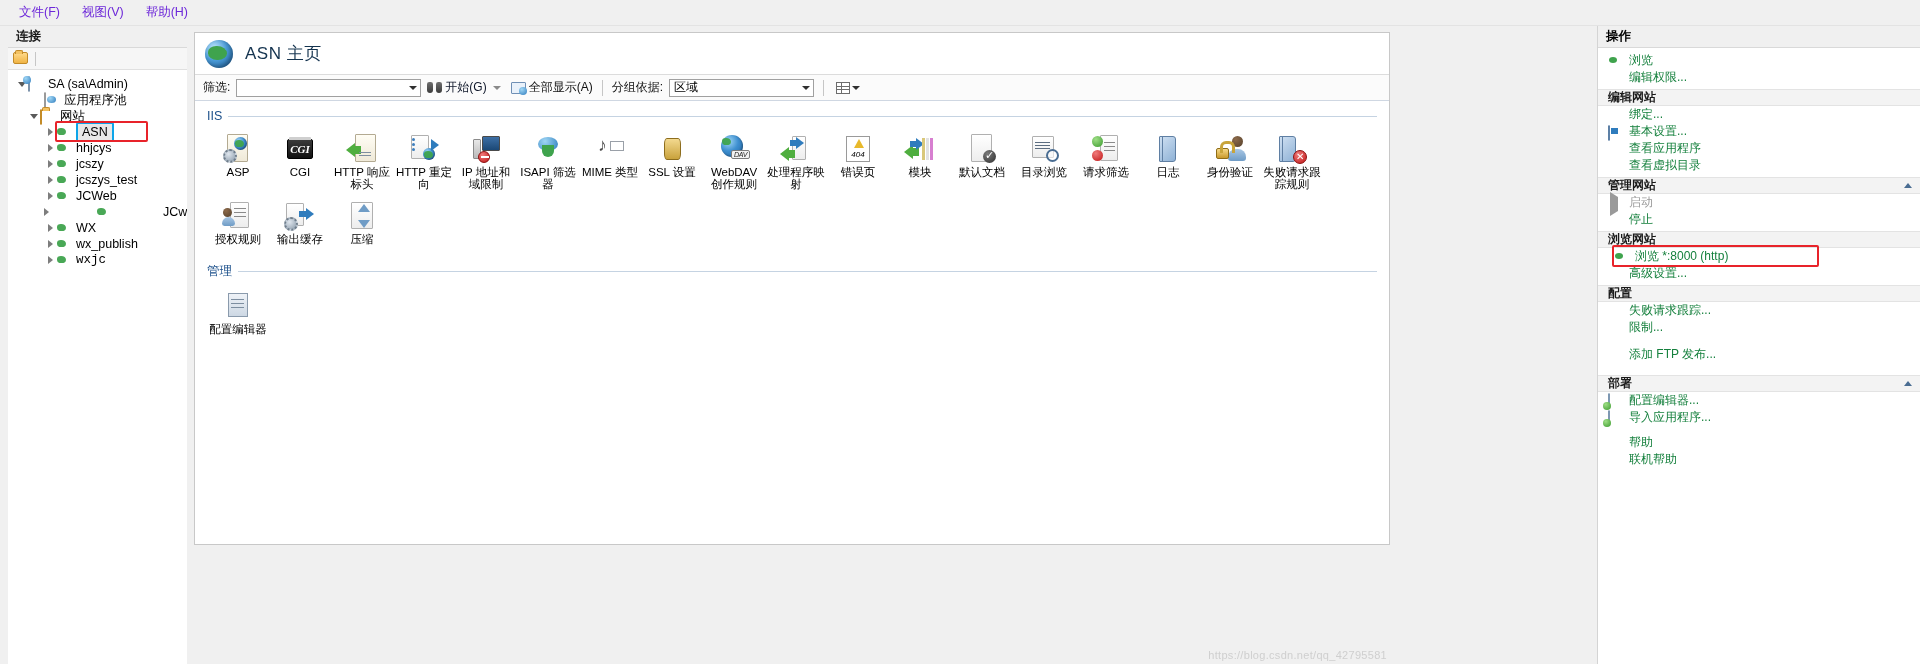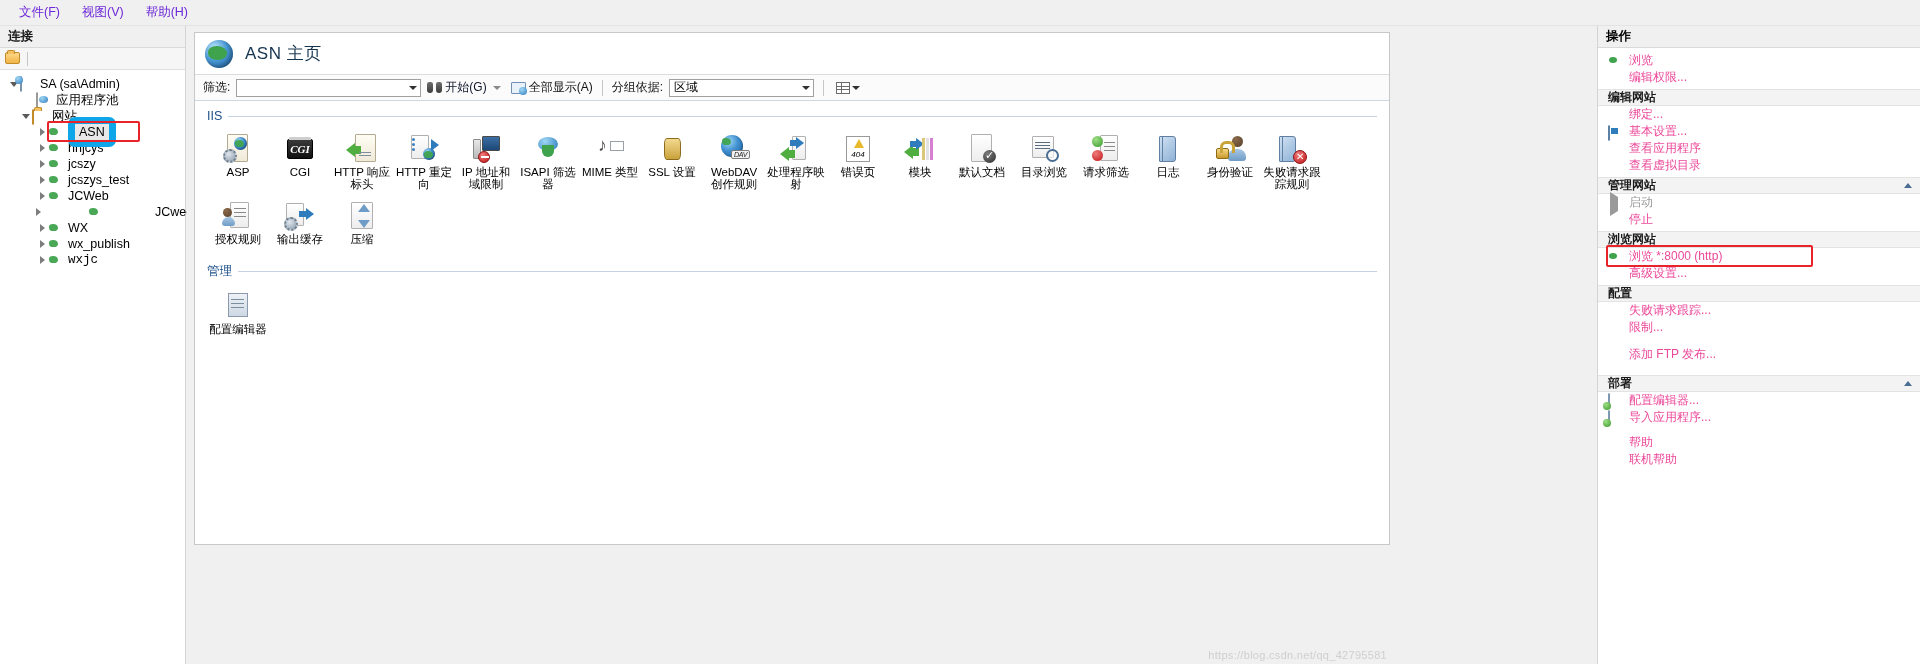--- a/index.html
+++ b/index.html
@@ -21,21 +21,21 @@
     display: flex; align-items: center;
     padding-left: 8px;
     border-bottom: 1px solid #e3e3e3;
   }
   .menubar .mi {
     padding: 3px 11px; font-size: 12.5px; color: #6d28d9; cursor: default;
   }
 
   
   .left-pane {
-    position: absolute; top: 26px; left: 0; width: 186px; height: 638px;
+    position: absolute; top: 26px; left: 8px; width: 186px; height: 638px;
     background: #ffffff;
     border-right: 1px solid #d4d4d4;
   }
   .pane-title {
     height: 22px; background: #f0f0f0; border-bottom: 1px solid #d9d9d9;
     display: flex; align-items: center; padding-left: 8px;
     font-size: 12.5px; font-weight: bold; color: #1a1a1a;
   }
   .left-toolbar {
     height: 22px; background: #f6f6f6; border-bottom: 1px solid #e0e0e0;
@@ -53,21 +53,21 @@
     width: 0; height: 0; border-left: 4px solid transparent; border-right: 4px solid transparent;
     border-top: 5px solid #5a5a5a;
   }
   .tri-closed {
     width: 0; height: 0; border-top: 4px solid transparent; border-bottom: 4px solid transparent;
     border-left: 5px solid #7d7d7d;
   }
   .t-ico { width: 16px; height: 16px; margin-right: 4px; position: relative; flex: 0 0 16px; }
   .t-label { line-height: 16px; }
   .sel-box {
-    border: 7px solid #0ea5e9; background: #e8e8e8; padding: 0 4px; border-radius: 7px;
+    border: 2px solid #0ea5e9; background: #e8e8e8; padding: 0 4px; border-radius: 2px;
   }
   .redbox {
     position: absolute; border: 2px solid #e8232a; border-radius: 2px; pointer-events: none;
   }
 
   
   .globe {
     width: 14px; height: 14px; border-radius: 50%;
     background: radial-gradient(circle at 35% 30%, #9fd6f5 0%, #3e8fd0 45%, #1f5f9c 100%);
     box-shadow: inset -1px -1px 2px rgba(0,0,0,.3);
@@ -353,21 +353,21 @@
     font-weight: bold; font-size: 12px; color:#1a1a1a;
   }
   .collapse-chev{
     width:0;height:0;border-left:4px solid transparent;border-right:4px solid transparent;
     border-bottom:5px solid #4a6d92;
   }
   .rp-item {
     display:flex; align-items:center; gap:6px; height:17px; padding-left: 10px;
     font-size: 12px;
   }
-  .rp-item .txt { color:#ec4899; }
+  .rp-item .txt { color:#15803d; }
   .rp-item.disabled .txt { color:#9a9a9a; }
   .rp-item .ri { width:15px;height:15px;position:relative;flex:0 0 15px; }
   .rp-sub { padding-left: 31px; }
   .ri-globe{
     width:13px;height:13px;border-radius:50%;position:relative;top:1px;
     background:radial-gradient(circle at 35% 30%,#9fd6f5 0%,#3e8fd0 45%,#1f5f9c 100%);
   }
   .ri-globe::after{content:"";position:absolute;left:1px;top:3px;width:8px;height:6px;background:#3fa34d;border-radius:50%;}
   .ri-restart{
     width:14px;height:14px;position:relative;top:1px;
@@ -826,21 +826,21 @@
         <span class="txt">启动</span>
       </div>
       <div class="rp-item">
         <span class="ri"><span class="ri-stop"></span></span>
         <span class="txt">停止</span>
       </div>
 
       <div class="rp-group-head">
         <span>浏览网站</span>
       </div>
-      <div style="position:relative;">
+      <div style="position:relative;margin-left:6px;">
         <div class="rp-item">
           <span class="ri"><span class="ri-globe"></span></span>
           <span class="txt">浏览 *:8000 (http)</span>
         </div>
         <div class="redbox" style="left:8px;top:-3px;width:207px;height:22px;"></div>
       </div>
       <div class="rp-item rp-sub">
         <span class="txt">高级设置...</span>
       </div>
 

